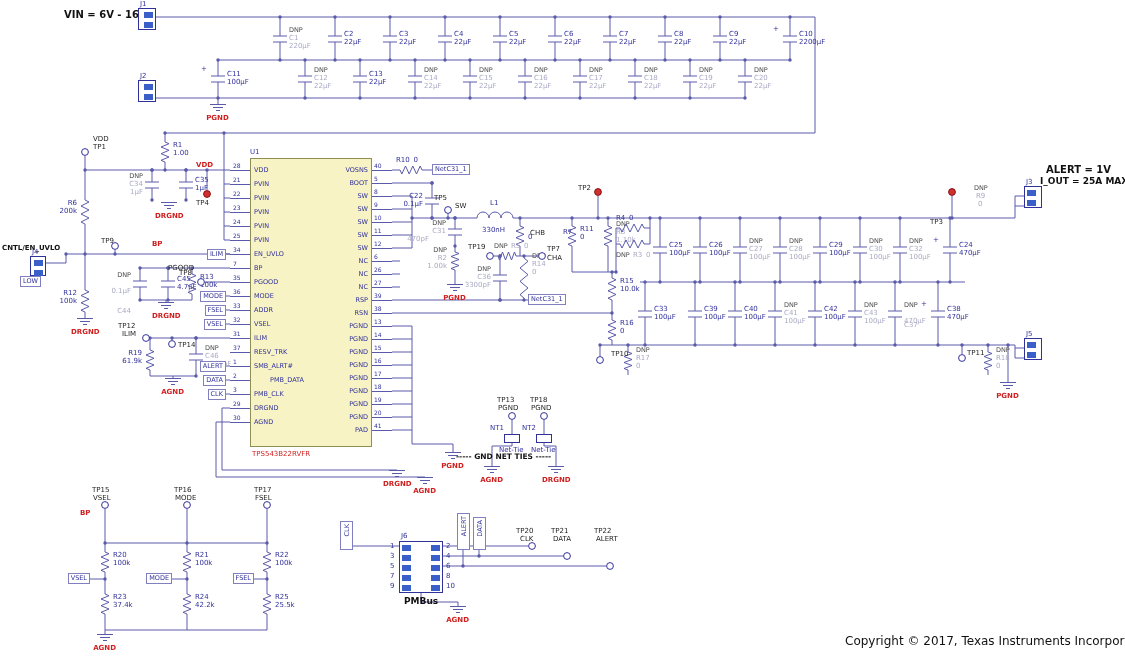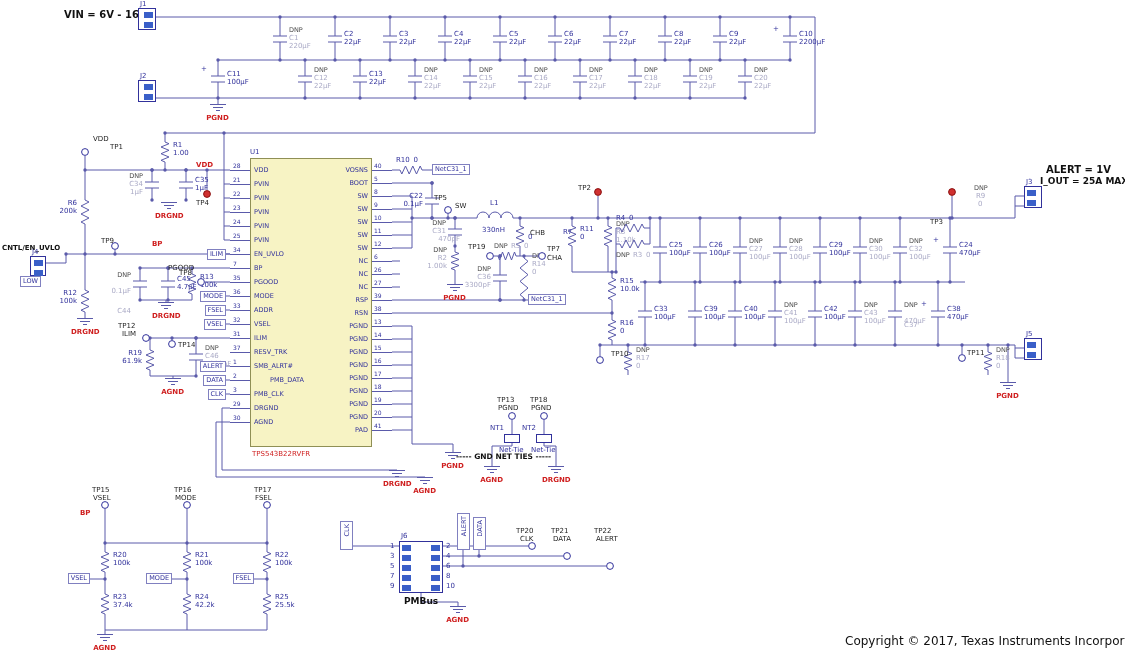--- a/index.html
+++ b/index.html
@@ -428,21 +428,21 @@
     <svg width="20" height="35" class="cmp" style="left: 422px; top: 183px;">
       <path d="M10,0 V15 M3,15 H17 M3,21 H17 M10,21 V35" fill="none" stroke="#5a5aaa" stroke-width="1"></path>
     </svg>
     <div class="t t-n ra" style="left: 371px; top: 192px;">C22</div>
     <div class="t t-n ra" style="left: 371px; top: 200px;">0.1µF</div>
     <svg width="20" height="28" class="cmp" style="left: 445px; top: 218px;">
       <path d="M10,0 V11 M3,11 H17 M3,17 H17 M10,17 V28" fill="none" stroke="#5a5aaa" stroke-width="1"></path>
     </svg>
     <div class="t t-d ra" style="left: 394px; top: 219px;">DNP</div>
     <div class="t t-g ra" style="left: 394px; top: 227px;">C31</div>
-    <div class="t t-g ra" style="left: 408px; top: 235px; text-align: right;">470pF</div>
+    <div class="t t-g ra" style="left: 377px; top: 235px; text-align: right;">470pF</div>
     <svg width="20" height="44" class="cmp" style="left: 490px; top: 256px;">
       <path d="M10,0 V19 M3,19 H17 M3,25 H17 M10,25 V44" fill="none" stroke="#5a5aaa" stroke-width="1"></path>
     </svg>
     <div class="t t-d ra" style="left: 439px; top: 265px;">DNP</div>
     <div class="t t-g ra" style="left: 439px; top: 273px;">C36</div>
     <div class="t t-g ra" style="left: 439px; top: 281px;">3300pF</div>
     <svg width="12" height="24" class="cmp" style="left: 159px; top: 140px;">
       <path d="M6,0 L6,2 L10,3.7 L2,7.0 L10,10.3 L2,13.7 L10,17.0 L2,20.3 L6,22 L6,24" fill="none" stroke="#5a5aaa" stroke-width="1"></path>
     </svg>
     <div class="t t-n" style="left: 173px; top: 141px;">R1</div>
@@ -869,21 +869,21 @@
     <div class="hw" style="left: 372px; top: 404px;"></div>
     <div class="t t-num" style="left: 374px; top: 396px;">19</div>
     <div class="t t-pin pr" style="left: 306px; top: 400px;">PGND</div>
     <div class="hw" style="left: 372px; top: 417px;"></div>
     <div class="t t-num" style="left: 374px; top: 409px;">20</div>
     <div class="t t-pin pr" style="left: 306px; top: 413px;">PGND</div>
     <div class="hw" style="left: 372px; top: 430px;"></div>
     <div class="t t-num" style="left: 374px; top: 422px;">41</div>
     <div class="t t-pin pr" style="left: 306px; top: 426px;">PAD</div>
     <div class="t t-k" style="left: 93px; top: 135px;">VDD</div>
-    <div class="t t-k" style="left: 110px; top: 143px;">TP1</div>
+    <div class="t t-k" style="left: 93px; top: 143px;">TP1</div>
     <div class="t t-r" style="left: 196px; top: 161px;">VDD</div>
     <div class="t t-k" style="left: 101px; top: 237px;">TP9</div>
     <div class="t t-r" style="left: 152px; top: 240px;">BP</div>
     <div class="t t-k" style="left: 196px; top: 199px;">TP4</div>
     <div class="t t-k" style="left: 168px; top: 264px;">PGOOD</div>
     <div class="t t-k" style="left: 179px; top: 269px; text-align: right;">TP8</div>
     <div class="t t-k" style="left: 118px; top: 322px;">TP12</div>
     <div class="t t-k" style="left: 122px; top: 330px;">ILIM</div>
     <div class="t t-k" style="left: 178px; top: 341px;">TP14</div>
     <div class="t t-k" style="left: 434px; top: 194px;">TP5</div>

